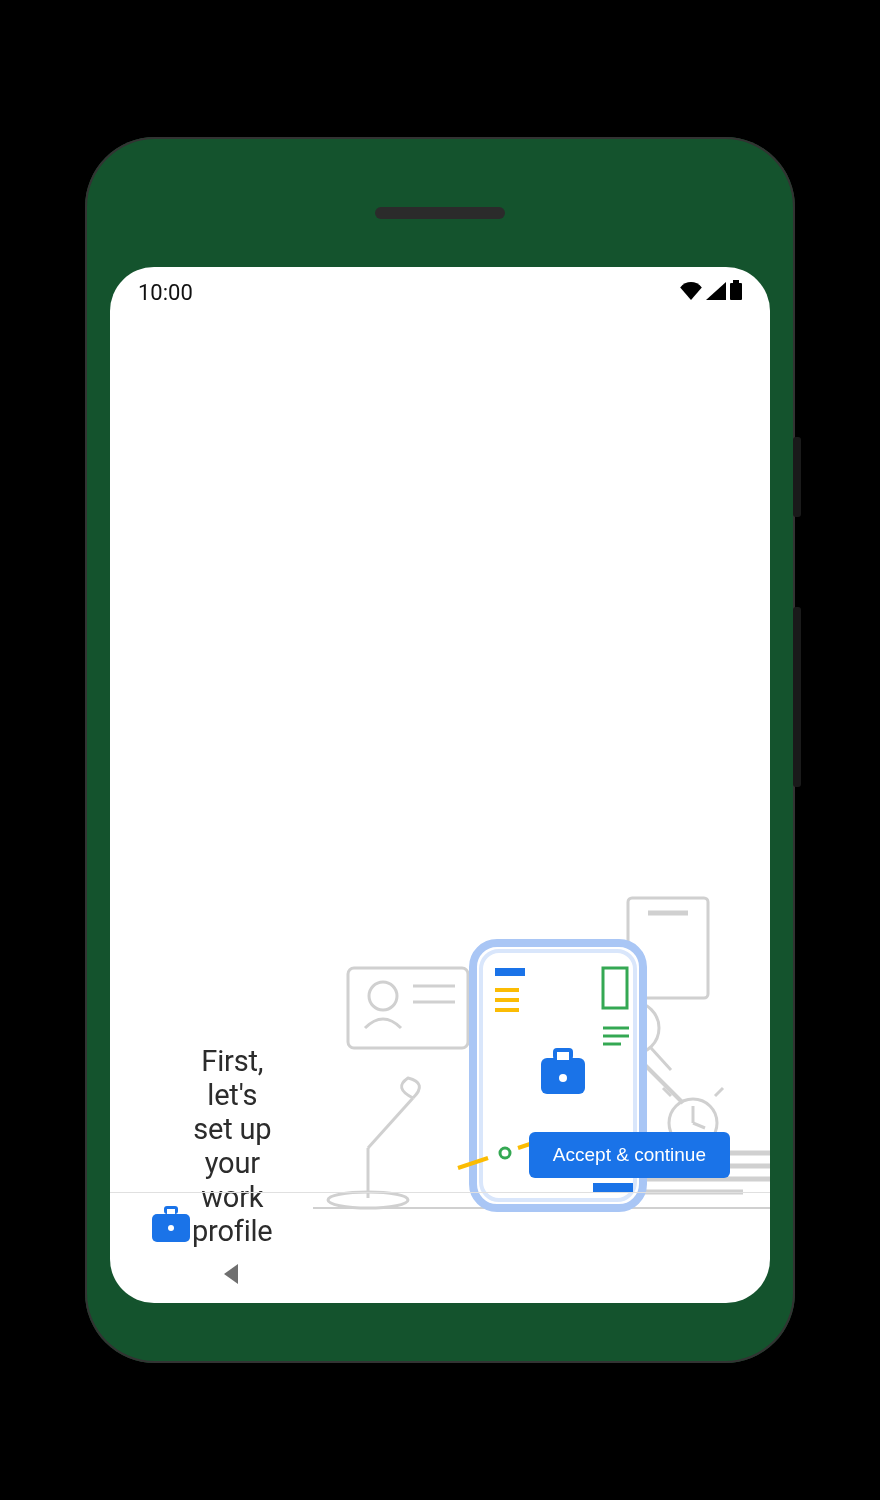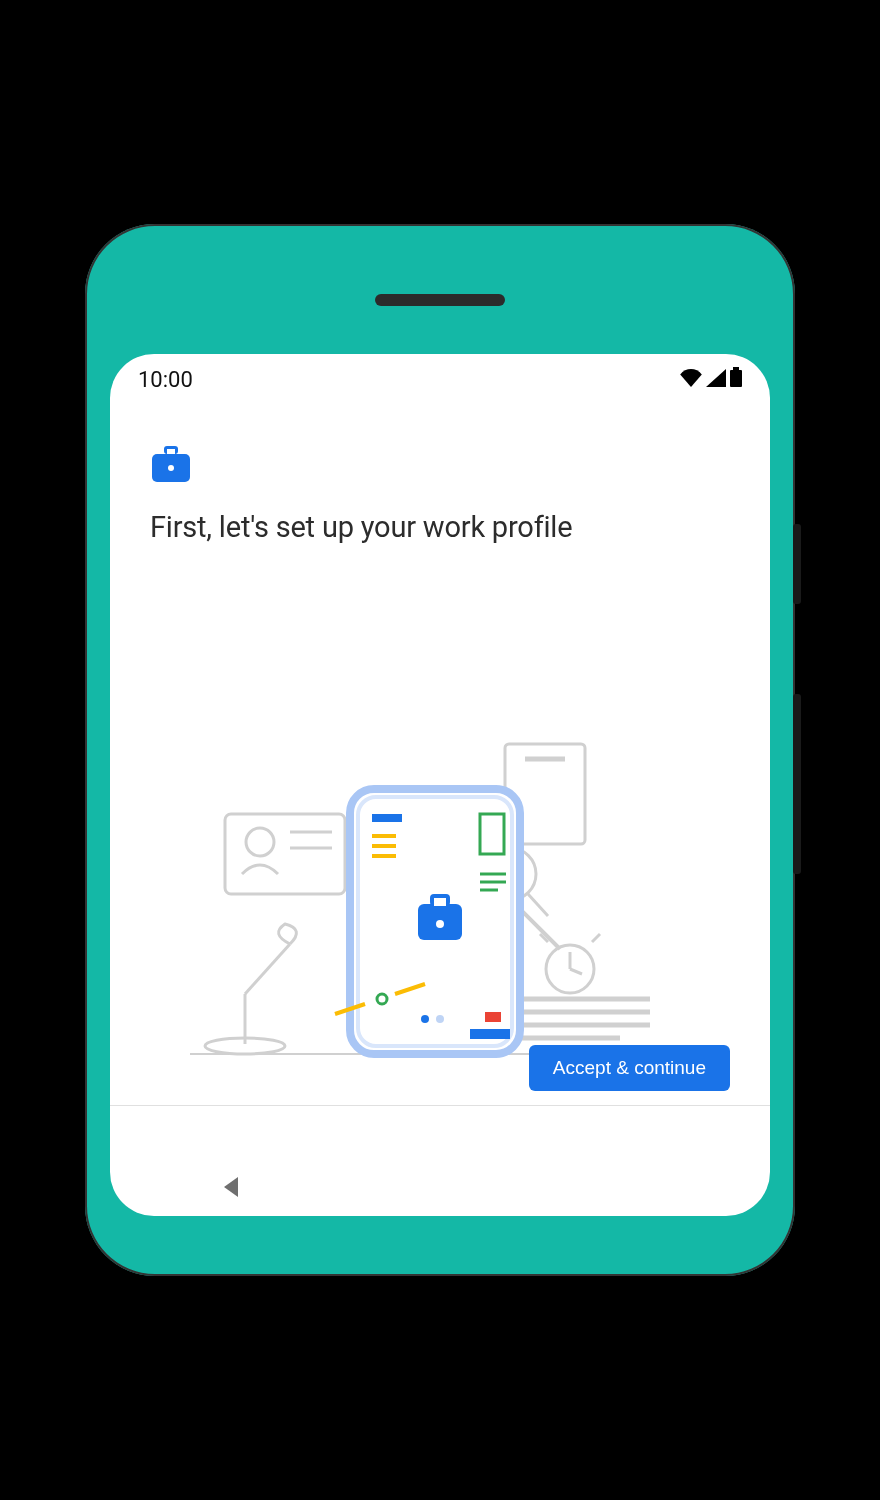--- a/index.html
+++ b/index.html
@@ -3,22 +3,22 @@
 <meta charset="utf-8">
 <style>
   * { box-sizing: border-box; margin: 0; padding: 0; }
   html, body { width: 880px; height: 1500px; }
   body {
     background: #000;
     font-family: -apple-system, BlinkMacSystemFont, "Segoe UI", Roboto, Arial, sans-serif;
     display:flex; align-items:center; justify-content:center;
   }
   .phone {
-    width: 710px; height: 1052px;
-    background: #14b8a6;
+    width: 710px; height: 1226px;
+    background: #14532d;
     border-radius: 70px;
     position: relative;
     box-shadow: 0 0 0 2px #333 inset;
   }
   .speaker {
     position:absolute; top:70px; left:50%; transform:translateX(-50%);
     width:130px; height:12px; background:#2b2b2b; border-radius:6px;
   }
   .side-btn { position:absolute; right:-6px; background:#1a1a1a; width:8px; border-radius:3px; }
   .side-btn.a { top:300px; height:80px; }
@@ -27,21 +27,21 @@
     position:absolute; top:130px; left:25px; right:25px; bottom:60px;
     background:#fff; border-radius:44px; overflow:hidden;
     display:flex; flex-direction:column;
   }
   .status-bar {
     height:50px; display:flex; align-items:center; justify-content:space-between;
     padding:0 28px; font-size:22px; color:#111;
   }
   .status-icons { display:flex; align-items:flex-end; gap:4px; }
   .content {
-    flex:1; display:flex; flex-direction:column; align-items:flex-start;
+    flex:1; display:flex; flex-direction:row; align-items:flex-end;
     padding:30px 40px 0; position:relative;
   }
   .briefcase-icon { margin-top:10px; }
   .title {
     margin-top:22px; font-size:29px; color:#2c2c2c; font-weight:400; text-align:center;
     letter-spacing:-0.2px;
   }
   .illustration {
     margin-top:190px; width:520px; height:360px; position:relative;
   }

